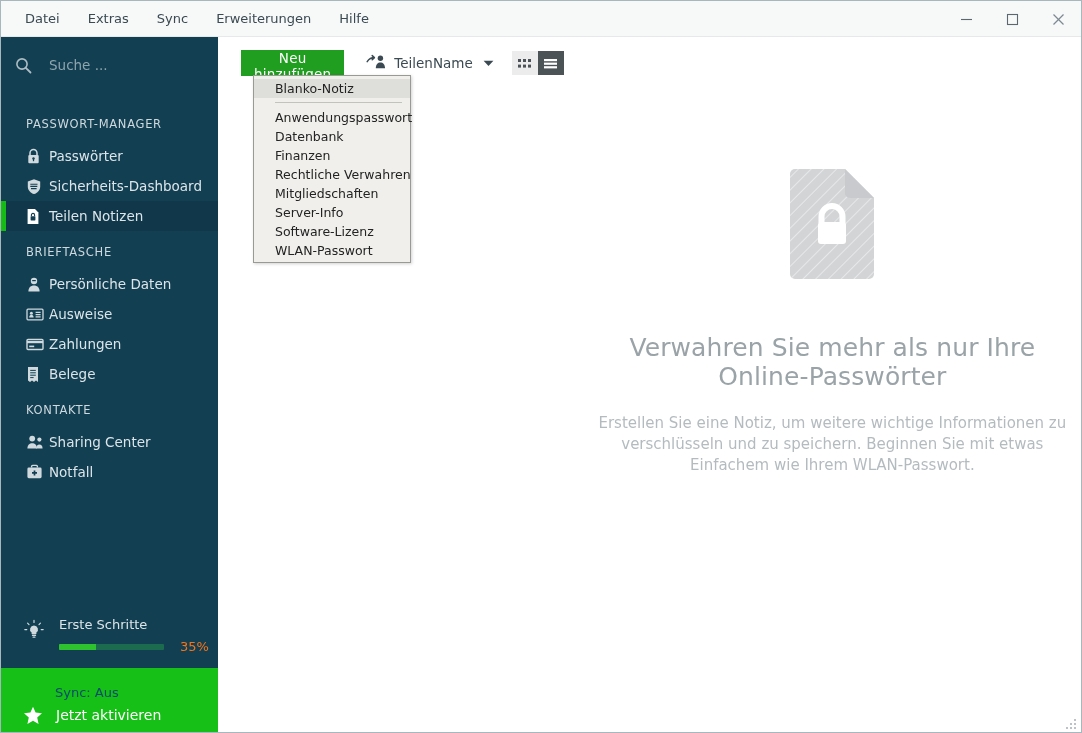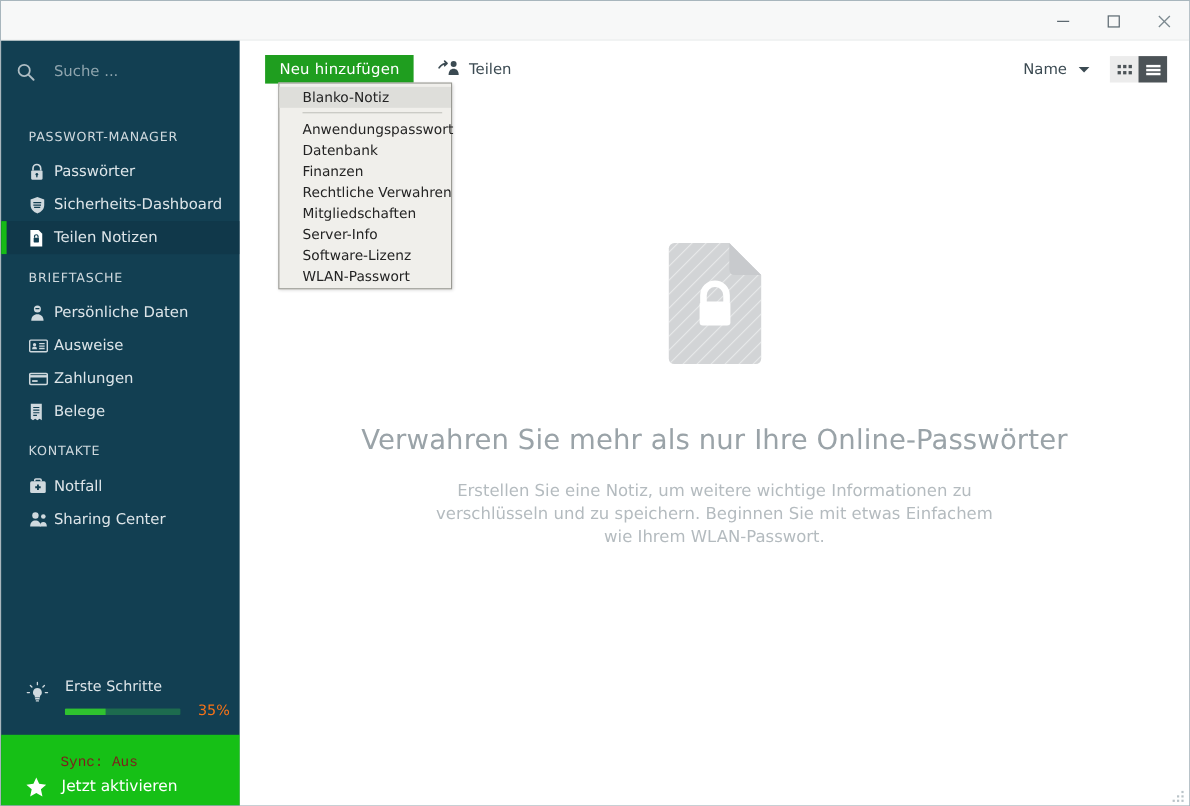--- a/index.html
+++ b/index.html
@@ -129,41 +129,40 @@
   
   .sync-bar {
     flex: 0 0 64px;
     background: #16c016;
     padding: 9px 0 0 0;
     display: flex;
     flex-direction: column;
     justify-content: center;
   }
   .sync-status {
-    color: #7f1d1d;
+    color: #0c4a6e;
     font-size: 13px;
     padding-left: 54px;
     margin-bottom: 6px;
-    font-family: Liberation Mono, monospace;
   }
   .sync-action-row { display: flex; align-items: center; padding-left: 22px; }
   .sync-star { width: 24px; flex: 0 0 24px; display: flex; align-items: center; }
   .sync-action {
     color: #ffffff;
     font-size: 14px;
     margin-left: 9px;
   }
 
   
   .main {
     flex: 1 1 auto;
     background: #ffffff;
     position: relative;
     display: flex;
-    flex-direction: column;
+    flex-direction: row;
     min-width: 0;
   }
   .toolbar {
     height: 52px;
     flex: 0 0 52px;
     display: flex;
     align-items: center;
     padding: 0 20px 0 23px;
   }
   .btn-add {
@@ -260,20 +259,27 @@
     right: 3px; bottom: 3px;
     width: 13px; height: 13px;
   }
 </style>
 </head>
 <body>
 
 <div class="window">
 
   <div class="titlebar">
+    <div class="menubar">
+      <div class="menu-item">Datei</div>
+      <div class="menu-item">Extras</div>
+      <div class="menu-item">Sync</div>
+      <div class="menu-item">Erweiterungen</div>
+      <div class="menu-item">Hilfe</div>
+    </div>
     <div class="titlebar-spacer"></div>
     <div class="wincontrols">
       <div class="winbtn">
         <svg width="13" height="13" viewBox="0 0 13 13">
             <line x1="1" y1="6.5" x2="12" y2="6.5" stroke="#5b6870" stroke-width="1.1"></line>
           </svg>
       </div>
       <div class="winbtn">
         <svg width="13" height="13" viewBox="0 0 13 13">
             <rect x="1.5" y="1.5" width="10" height="10" fill="none" stroke="#5b6870" stroke-width="1.1"></rect>
@@ -382,39 +388,39 @@
               <path d="M4.2 4.4 h5.6 M4.2 6.8 h5.6 M4.2 9.2 h5.6 M4.2 11.6 h3.4" stroke="#123f52" stroke-width="1"></path>
             </svg>
           </span>
           <span class="nav-label">Belege</span>
         </div>
 
         <div class="nav-section-title">KONTAKTE</div>
 
         <div class="nav-item">
           <span class="nav-ico">
-            <svg width="17" height="16" viewBox="0 0 17 16">
-              <path d="M5.6 3.4 V2.4 a1 1 0 0 1 1-1 h3.8 a1 1 0 0 1 1 1 V3.4" fill="none" stroke="#cfd9de" stroke-width="1.4"></path>
-              <rect x="1.4" y="3.6" width="14.2" height="10.6" rx="1.4" fill="#cfd9de"></rect>
-              <path d="M8.5 6.4 V11.4 M6 8.9 H11" stroke="#123f52" stroke-width="1.7"></path>
-            </svg>
-          </span>
-          <span class="nav-label">Notfall</span>
-        </div>
-
-        <div class="nav-item">
-          <span class="nav-ico">
             <svg width="19" height="16" viewBox="0 0 19 16">
               <circle cx="6.2" cy="4.6" r="2.9" fill="#cfd9de"></circle>
               <path d="M1.4 14.6 C1.4 10.8 3.6 9.2 6.2 9.2 C8.8 9.2 11 10.8 11 14.6 Z" fill="#cfd9de"></path>
               <circle cx="13.4" cy="5.6" r="2.1" fill="#cfd9de"></circle>
               <path d="M10.2 14.6 C10.2 11.8 11.6 10.6 13.4 10.6 C15.2 10.6 16.6 11.8 16.6 14.6 Z" fill="#cfd9de"></path>
             </svg>
           </span>
           <span class="nav-label">Sharing Center</span>
+        </div>
+
+        <div class="nav-item">
+          <span class="nav-ico">
+            <svg width="17" height="16" viewBox="0 0 17 16">
+              <path d="M5.6 3.4 V2.4 a1 1 0 0 1 1-1 h3.8 a1 1 0 0 1 1 1 V3.4" fill="none" stroke="#cfd9de" stroke-width="1.4"></path>
+              <rect x="1.4" y="3.6" width="14.2" height="10.6" rx="1.4" fill="#cfd9de"></rect>
+              <path d="M8.5 6.4 V11.4 M6 8.9 H11" stroke="#123f52" stroke-width="1.7"></path>
+            </svg>
+          </span>
+          <span class="nav-label">Notfall</span>
         </div>
       </div>
 
       <div class="getting-started">
         <span class="gs-icon">
           <svg width="22" height="22" viewBox="0 0 22 22">
             <path d="M11 6.4 a4 4 0 0 1 2.4 7.2 V15 h-4.8 v-1.4 A4 4 0 0 1 11 6.4 Z" fill="#cfd9de"></path>
             <rect x="8.9" y="15.6" width="4.2" height="1.3" rx="0.5" fill="#cfd9de"></rect>
             <rect x="9.5" y="17.5" width="3" height="1.2" rx="0.5" fill="#cfd9de"></rect>
             <path d="M11 1.4 V3.4 M4.6 4.2 L6 5.6 M17.4 4.2 L16 5.6 M1.8 10.6 H3.8 M18.2 10.6 H20.2" stroke="#cfd9de" stroke-width="1.2" stroke-linecap="round"></path>

